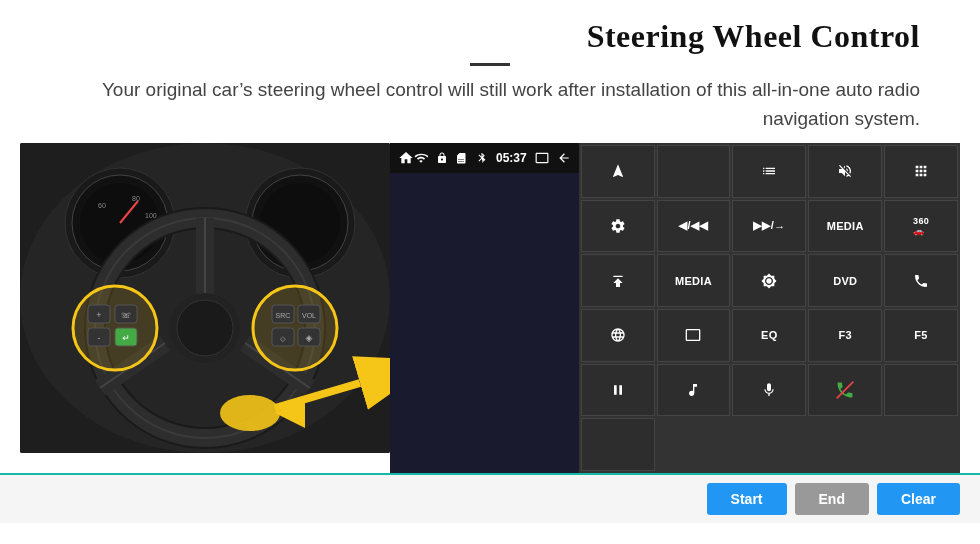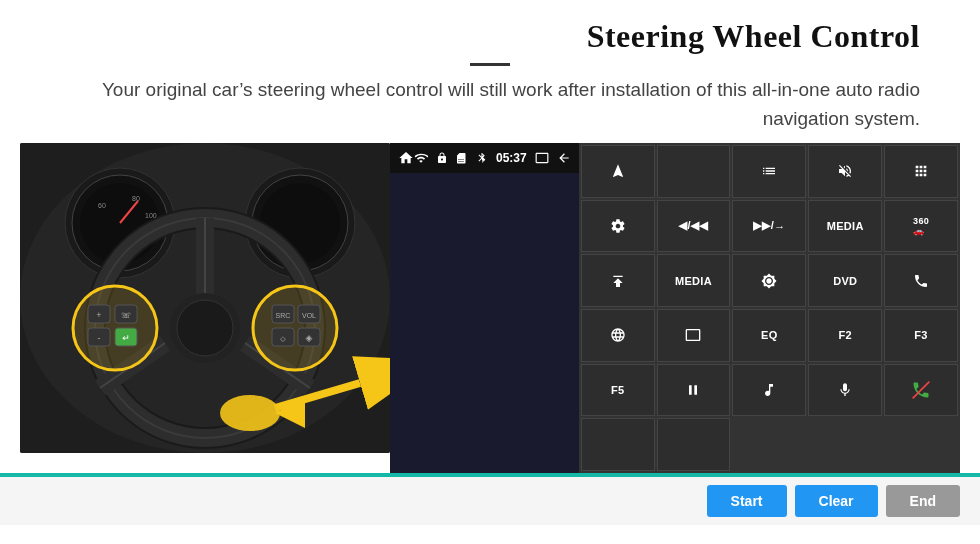--- a/index.html
+++ b/index.html
@@ -114,21 +114,21 @@
       fill: #fff;
     }
 
     
     .bottom-actions {
       display: flex;
       justify-content: flex-end;
       gap: 8px;
       padding: 8px 20px;
       background: #f5f5f5;
-      border-top: 4px solid #14b8a6;
+      border-top: 2px solid #14b8a6;
     }
 
     .action-btn {
       padding: 8px 24px;
       font-size: 14px;
       font-family: Arial, sans-serif;
       font-weight: 600;
       border: none;
       border-radius: 3px;
       cursor: pointer;
@@ -343,23 +343,20 @@
       <div class="grid-btn">
         <svg viewBox="0 0 24 24">
             <path d="M21 3H3c-1.1 0-2 .9-2 2v14c0 1.1.9 2 2 2h18c1.1 0 2-.9 2-2V5c0-1.1-.9-2-2-2zm0 16H3V5h18v14z"></path>
           </svg>
       </div>
       <div class="grid-btn">
         <span>EQ</span>
       </div>
 
       <div class="grid-btn">
-        <span>F2</span>
-      </div>
-      <div class="grid-btn">
         <span>F3</span>
       </div>
       <div class="grid-btn">
         <span>F5</span>
       </div>
       <div class="grid-btn">
         <svg viewBox="0 0 24 24">
             <path d="M6 19h4V5H6v14zm8-14v14h4V5h-4z"></path>
           </svg>
       </div>
@@ -381,15 +378,15 @@
         </svg>
       </div>
       <div class="grid-btn"></div>
       <div class="grid-btn"></div>
     </div>
   </div>
 </div>
 
 <div class="bottom-actions">
   <button class="action-btn btn-start">Start</button>
+  <button class="action-btn btn-end">End</button>
   <button class="action-btn btn-clear">Clear</button>
-  <button class="action-btn btn-end">End</button>
 </div>
 
 </body></html>

